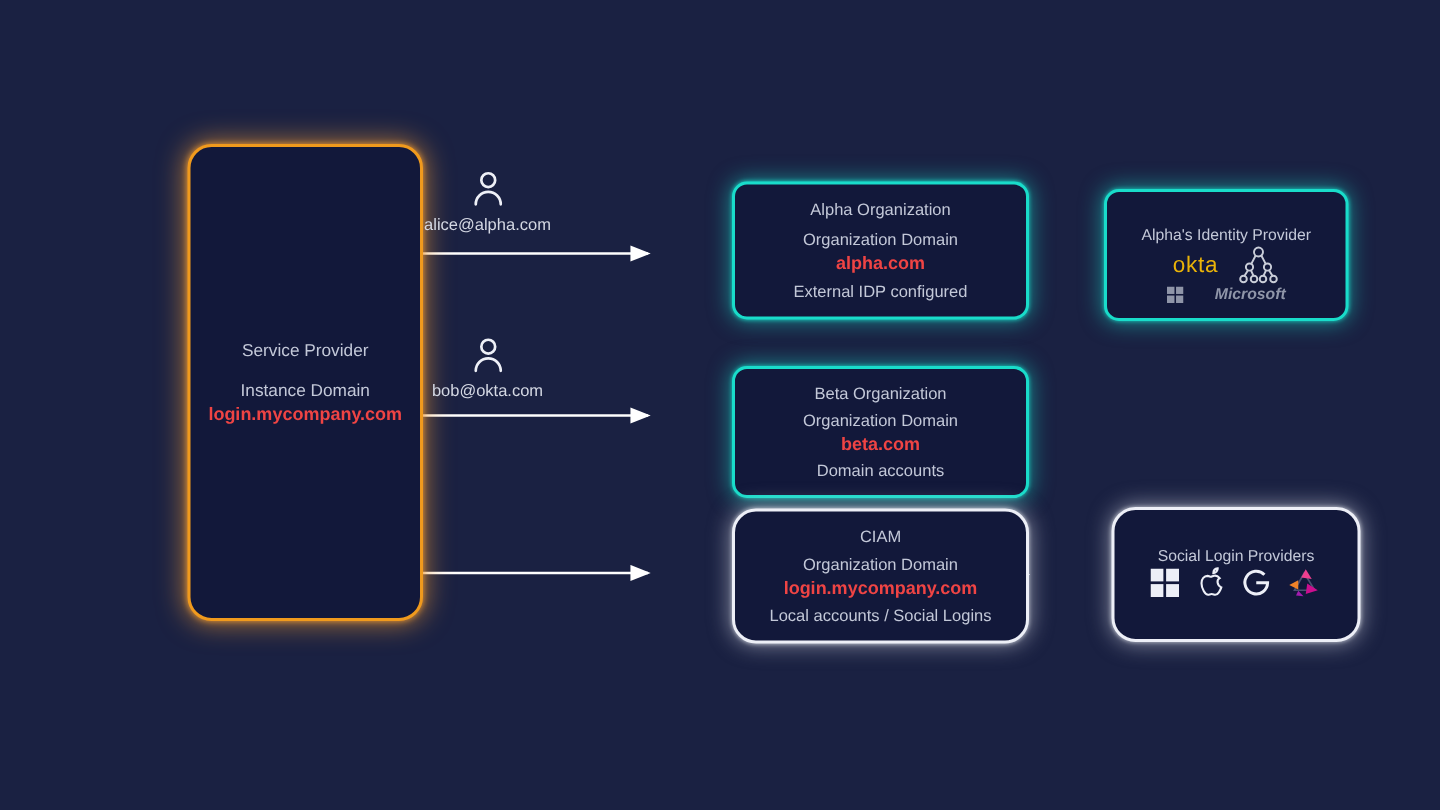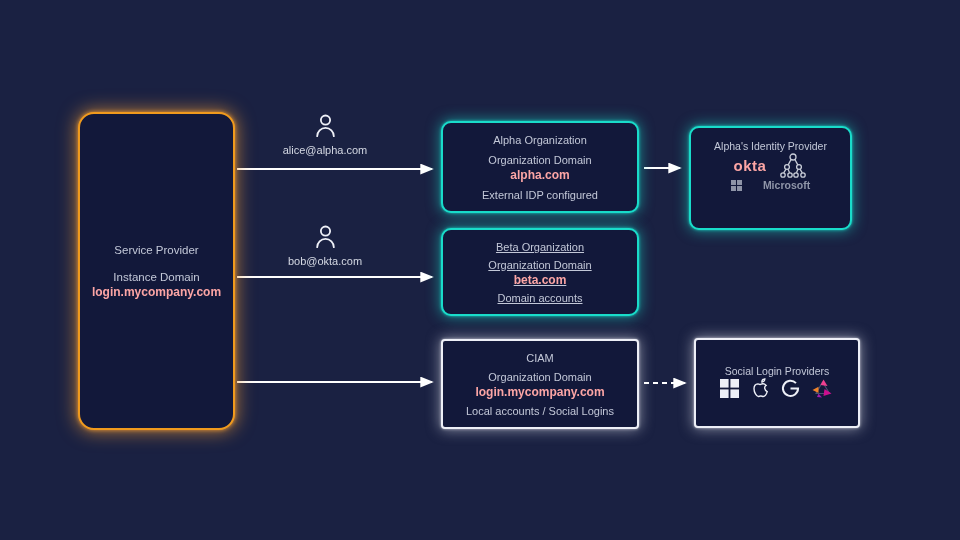--- a/index.html
+++ b/index.html
@@ -4,46 +4,46 @@
 <style>
   html,body{margin:0;padding:0;background:#10152e;}
   .canvas{
     position:relative;width:960px;height:540px;overflow:hidden;
     background:#1a2142;
     font-family:"Liberation Sans",sans-serif;
     color:#c3c8d8;
   }
   .box{
     position:absolute;box-sizing:border-box;background:#12183a;
-    display:flex;flex-direction:column;align-items:center;text-align:center;
+    display:flex;flex-direction:column;align-items:center;text-align:center;margin-left:47px;
   }
   .glow-orange{border:2px solid #f09a1d;border-radius:16px;
     box-shadow:0 0 18px 2px rgba(240,154,50,.65),0 0 4px rgba(240,154,50,.9);}
   .glow-teal{border:2px solid #19dcca;border-radius:10px;
     box-shadow:0 0 14px 1px rgba(25,220,202,.55),0 0 3px rgba(25,220,202,.85);}
-  .glow-white{border:2px solid #edeff7;border-radius:4px;
+  .glow-white{border:2px solid #edeff7;border-radius:16px;
     box-shadow:0 0 14px 1px rgba(237,239,247,.5),0 0 3px rgba(237,239,247,.7);}
 
-  .sp{left:78px;top:112px;width:157px;height:318px;justify-content:center;}
+  .sp{left:78px;top:96px;width:157px;height:318px;justify-content:center;}
   .sp .t{font-size:11.5px;color:#c3c8d8;}
   .sp .gap{height:15px;}
-  .domain{font-size:12px;font-weight:700;color:#fca5a5;margin-top:2px;}
+  .domain{font-size:12px;font-weight:700;color:#ef4444;margin-top:2px;}
 
   .org{left:441px;width:198px;justify-content:space-between;padding:11px 8px 10px;}
   .org .t,.org .note{font-size:11px;color:#c3c8d8;}
   .org .mid .t{margin-bottom:1px;}
   .org-alpha{top:121px;height:92px;}
-  .org-beta{top:228px;height:88px;text-decoration:underline;}
+  .org-beta{top:244px;height:88px;}
   .org-ciam{top:339px;height:90px;}
 
-  .idp{left:689px;top:126px;width:163px;height:104px;justify-content:flex-start;padding:12px 6px 10px;}
+  .idp{left:689px;top:126px;width:163px;height:88px;justify-content:flex-end;padding:12px 6px 10px;}
   .idp .t{font-size:10.5px;color:#c3c8d8;}
   .prov-row{display:flex;align-items:center;justify-content:center;gap:13px;}
-  .okta{font-size:15px;font-weight:700;letter-spacing:.5px;color:#fca5a5;line-height:1;}
-  .ms-row{display:flex;align-items:center;justify-content:center;gap:21px;}
+  .okta{font-size:15px;font-weight:400;letter-spacing:.5px;color:#eab308;line-height:1;}
+  .ms-row{display:flex;align-items:center;justify-content:center;gap:21px;font-style:italic;}
   .ms-label{font-size:10.5px;font-weight:600;color:#8f95a8;}
 
   .social{left:694px;top:338px;width:166px;height:90px;justify-content:center;padding:13px 6px 14px;}
   .social .t{font-size:10.5px;color:#c3c8d8;}
   .social-icons{display:flex;align-items:center;justify-content:center;gap:10px;}
 
   .user{position:absolute;width:150px;left:250px;display:flex;flex-direction:column;align-items:center;}
   .user-alice{top:112px;}
   .user-bob{top:223px;}
   .user-chuck{top:334px;}

